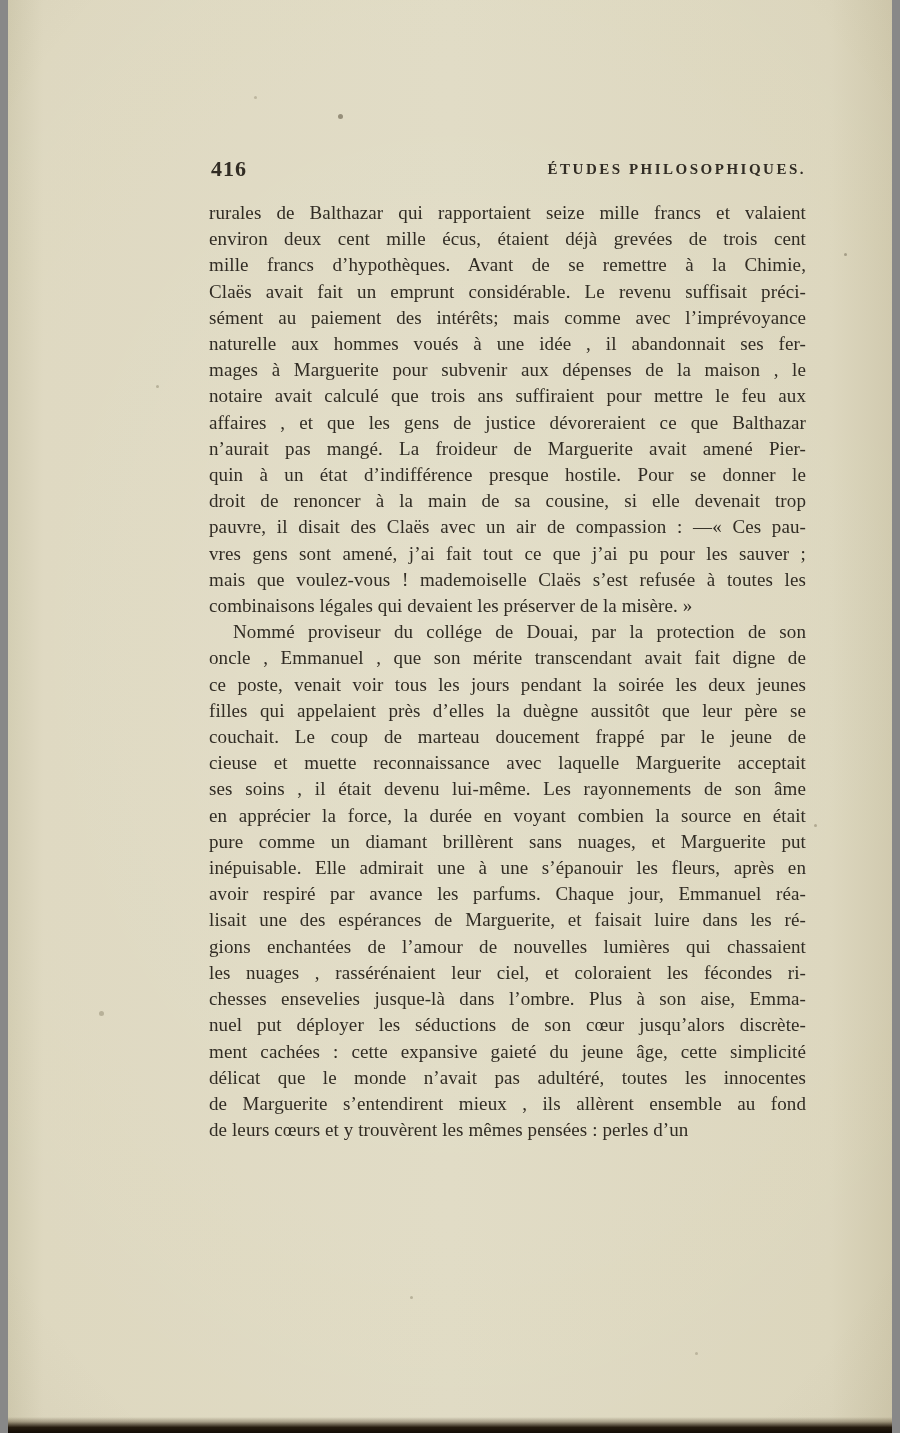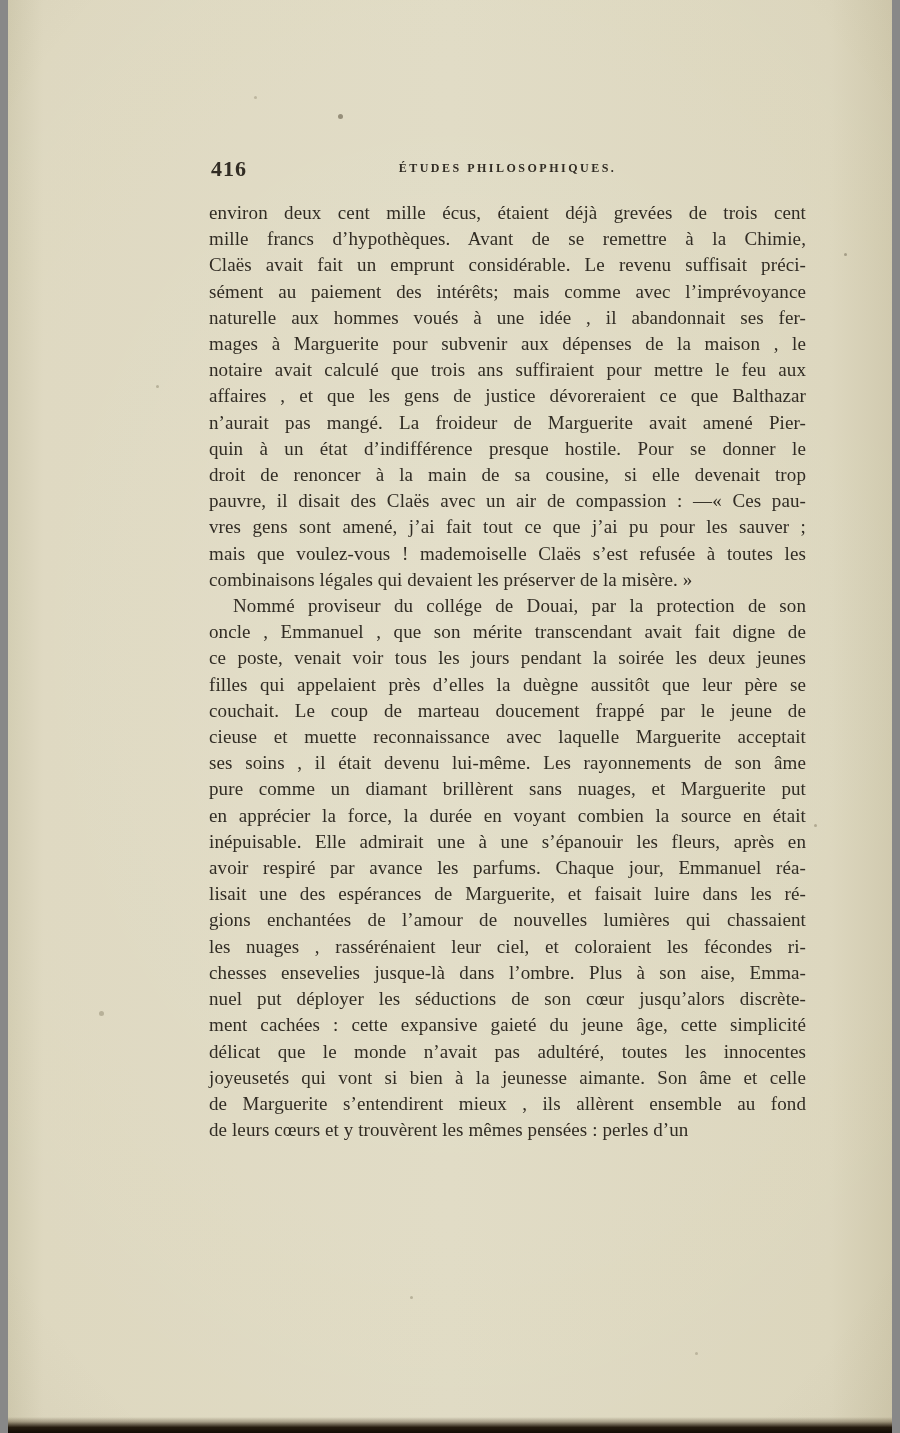--- a/index.html
+++ b/index.html
@@ -68,22 +68,22 @@
     top: 0;
     font-size: 22px;
     font-weight: bold;
     letter-spacing: 1px;
   }
   .running-head {
     position: absolute;
     left: 0;
     right: 0;
     top: 5px;
-    text-align: center;
-    font-size: 12px;
+    text-align: right;
+    font-size: 15px;
     font-weight: bold;
     letter-spacing: 2.5px;
   }
   .paragraph {
     margin: 0;
   }
   .paragraph.indent .line:first-child {
     text-indent: 24px;
   }
   .line {
@@ -105,20 +105,21 @@
   <div class="vignette"></div>
   <div class="speckles"></div>
 
   <div class="text-area">
     <div class="header-row">
       <span class="page-number">416</span>
       <span class="running-head">ÉTUDES PHILOSOPHIQUES.</span>
     </div>
     <div id="text-block">
         <div class="paragraph">
+          <div class="line">rurales de Balthazar qui rapportaient seize mille francs et valaient</div>
           <div class="line">environ deux cent mille écus, étaient déjà grevées de trois cent</div>
           <div class="line">mille francs d’hypothèques. Avant de se remettre à la Chimie,</div>
           <div class="line">Claës avait fait un emprunt considérable. Le revenu suffisait préci-</div>
           <div class="line">sément au paiement des intérêts; mais comme avec l’imprévoyance</div>
           <div class="line">naturelle aux hommes voués à une idée , il abandonnait ses fer-</div>
           <div class="line">mages à Marguerite pour subvenir aux dépenses de la maison , le</div>
           <div class="line">notaire avait calculé que trois ans suffiraient pour mettre le feu aux</div>
           <div class="line">affaires , et que les gens de justice dévoreraient ce que Balthazar</div>
           <div class="line">n’aurait pas mangé. La froideur de Marguerite avait amené Pier-</div>
           <div class="line">quin à un état d’indifférence presque hostile. Pour se donner le</div>
@@ -129,32 +130,31 @@
           <div class="line last">combinaisons légales qui devaient les préserver de la misère. »</div>
         </div>
         <div class="paragraph indent">
           <div class="line">Nommé proviseur du collége de Douai, par la protection de son</div>
           <div class="line">oncle , Emmanuel , que son mérite transcendant avait fait digne de</div>
           <div class="line">ce poste, venait voir tous les jours pendant la soirée les deux jeunes</div>
           <div class="line">filles qui appelaient près d’elles la duègne aussitôt que leur père se</div>
           <div class="line">couchait. Le coup de marteau doucement frappé par le jeune de</div>
           <div class="line">cieuse et muette reconnaissance avec laquelle Marguerite acceptait</div>
           <div class="line">ses soins , il était devenu lui-même. Les rayonnements de son âme</div>
+          <div class="line">en apprécier la force, la durée en voyant combien la source en était</div>
           <div class="line">pure comme un diamant brillèrent sans nuages, et Marguerite put</div>
-          <div class="line">en apprécier la force, la durée en voyant combien la source en était</div>
           <div class="line">inépuisable. Elle admirait une à une s’épanouir les fleurs, après en</div>
           <div class="line">avoir respiré par avance les parfums. Chaque jour, Emmanuel réa-</div>
           <div class="line">lisait une des espérances de Marguerite, et faisait luire dans les ré-</div>
           <div class="line">gions enchantées de l’amour de nouvelles lumières qui chassaient</div>
           <div class="line">les nuages , rassérénaient leur ciel, et coloraient les fécondes ri-</div>
           <div class="line">chesses ensevelies jusque-là dans l’ombre. Plus à son aise, Emma-</div>
           <div class="line">nuel put déployer les séductions de son cœur jusqu’alors discrète-</div>
           <div class="line">ment cachées : cette expansive gaieté du jeune âge, cette simplicité</div>
           <div class="line">délicat que le monde n’avait pas adultéré, toutes les innocentes</div>
-          <div class="line">joyeusetés qui vont si bien à la jeunesse aimante. Son âme et celle</div>
           <div class="line">de Marguerite s’entendirent mieux , ils allèrent ensemble au fond</div>
           <div class="line last">de leurs cœurs et y trouvèrent les mêmes pensées : perles d’un</div>
         </div>
       </div>
   </div>
 
   <div class="bottom-edge"></div>
 </div>
 
 </body></html>

